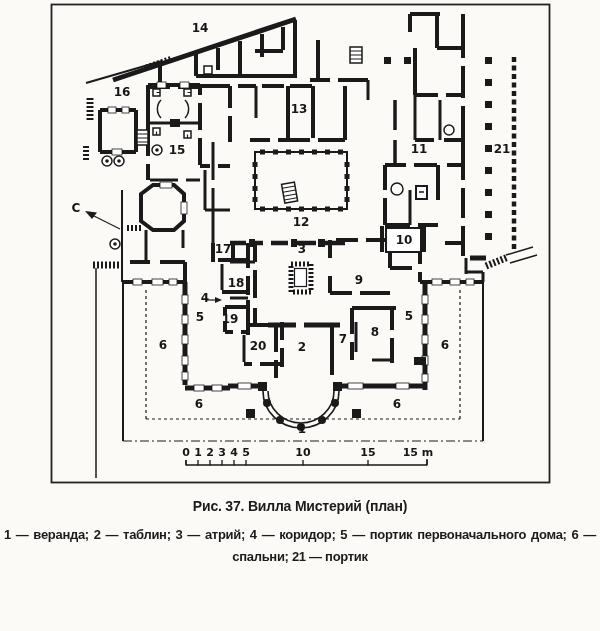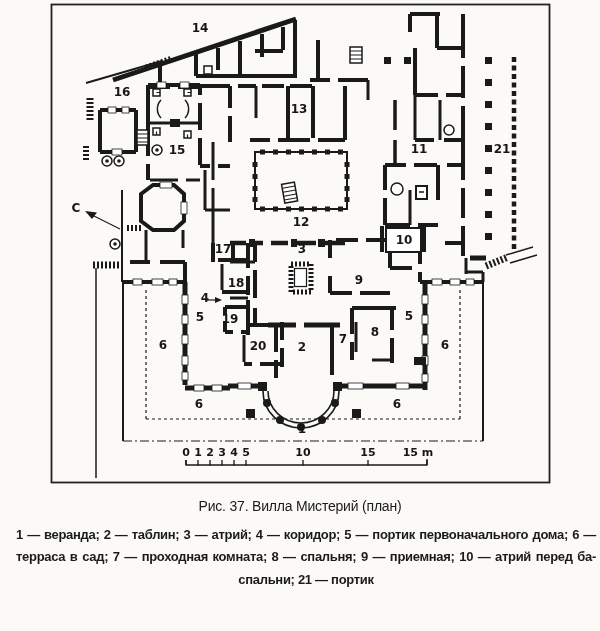--- a/index.html
+++ b/index.html
@@ -8,27 +8,27 @@
     background:#fbfaf7;
     font-family:"Liberation Sans",sans-serif;
     color:#1b1b1b;
   }
   #plan-wrap{position:absolute;left:0;top:0;width:508px;height:492px;}
   svg{display:block;}
   .room-num{font:bold 12px "DejaVu Sans",sans-serif;fill:#161616;text-anchor:middle;}
   .scale-num{font:bold 11px "DejaVu Sans",sans-serif;fill:#161616;text-anchor:middle;}
   .caption{
     position:absolute;left:0;top:498px;width:600px;
-    text-align:center;font-weight:normal;font-size:14px;letter-spacing:-0.2px;
+    text-align:center;font-weight:bold;font-size:14px;letter-spacing:-0.2px;
   }
   .legend{
     position:absolute;left:4px;top:524px;width:592px;
     font-weight:bold;font-size:13px;line-height:22.4px;letter-spacing:-0.3px;
   }
-  .legend-line{text-align:justify;text-align-last:justify;white-space:normal;margin-left:12px;}
+  .legend-line{text-align:justify;text-align-last:justify;white-space:normal;}
   .legend-line.last{text-align:center;text-align-last:center;}
 </style>
 </head>
 <body>
 
 <div id="plan-wrap">
 <svg id="plan-svg" width="600" height="492" viewBox="0 0 600 492">
 
   <rect x="51.5" y="4.5" width="498" height="478" fill="none" stroke="#222" stroke-width="1.8"></rect>
 
@@ -405,15 +405,14 @@
         <line x1="427" x2="427" y1="460" y2="465.5" stroke="#161616" stroke-width="1.3"></line>
         <text x="418" y="456" class="scale-num">15 m</text>
       </g>
 </svg>
 </div>
 
 <div class="caption">Рис. 37. Вилла Мистерий (план)</div>
 
 <div class="legend" id="legend">
     <div class="legend-line">1 — веранда; 2 — таблин; 3 — атрий; 4 — коридор; 5 — портик первоначального дома; 6 —</div>
-    <div class="legend-line">терраса в сад; 7 — проходная комната; 8 — спальня; 9 — приемная; 10 — атрий перед ба-</div>
     <div class="legend-line last">спальни; 21 — портик</div>
   </div>
 
 </body></html>

